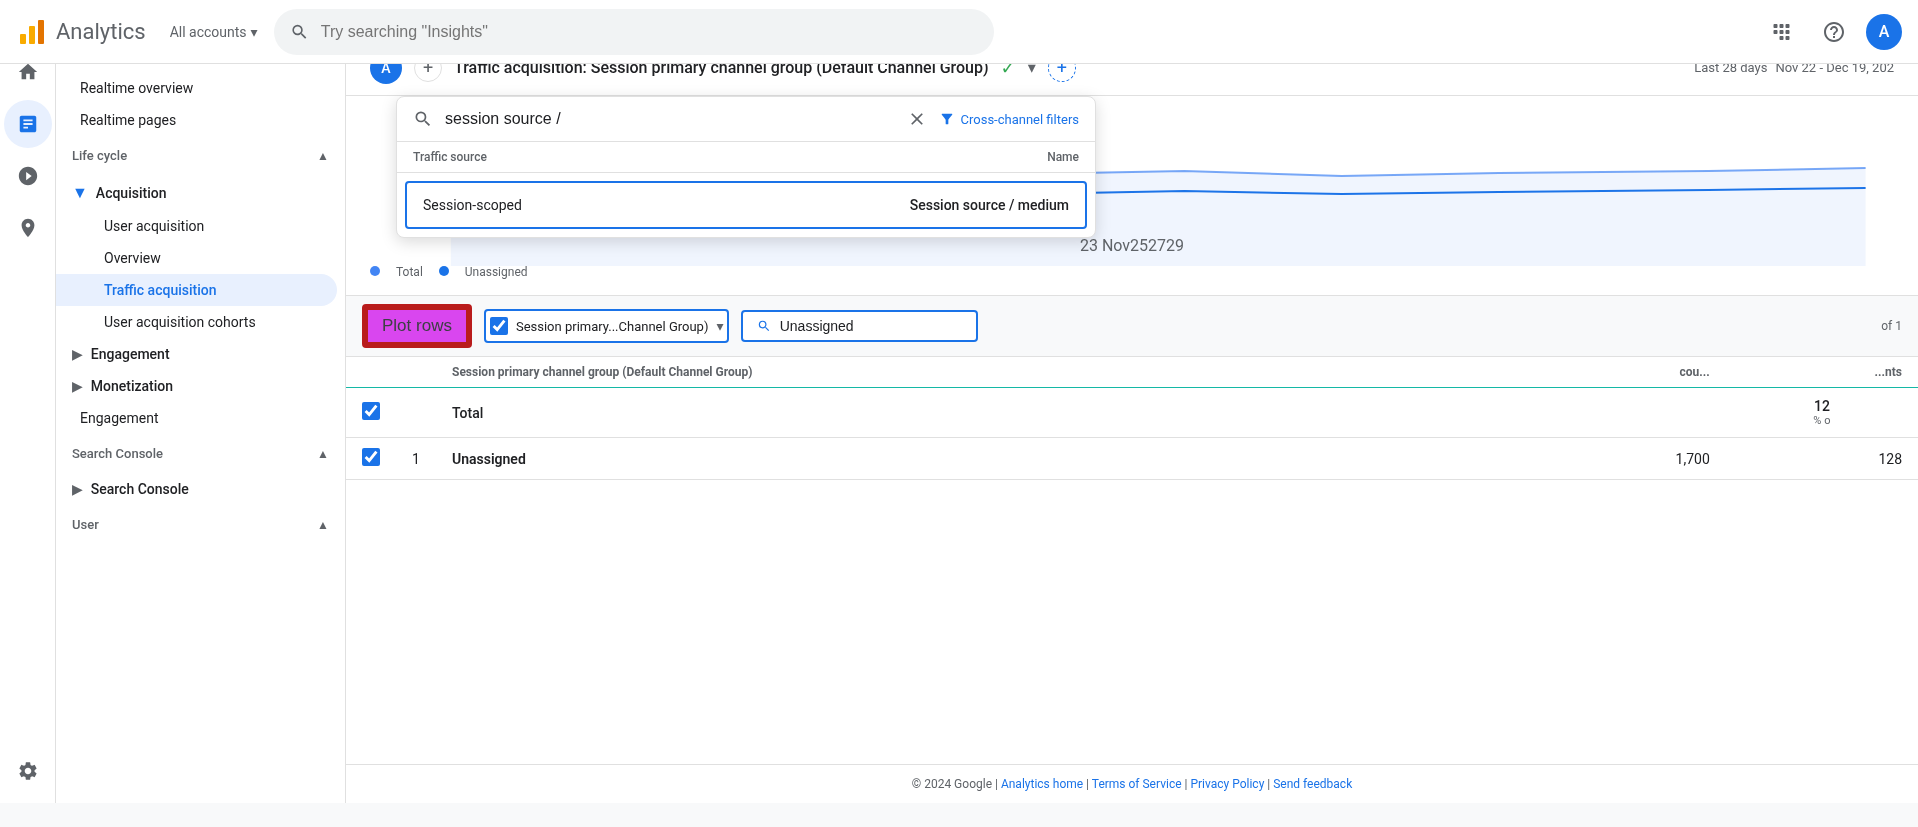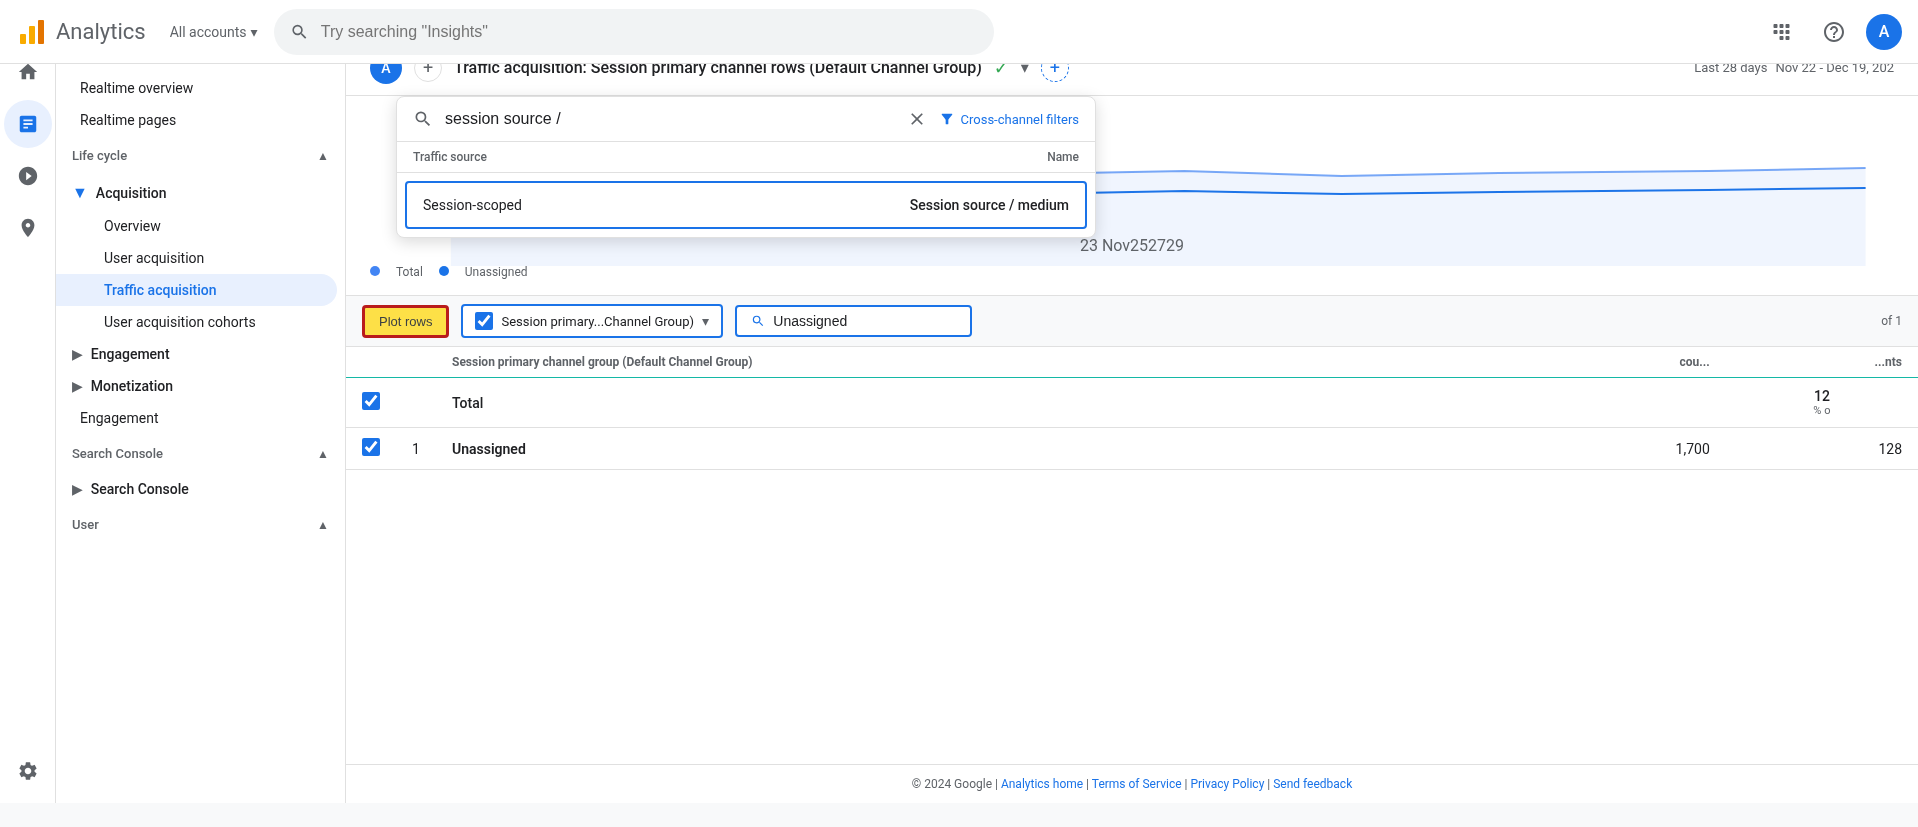--- a/index.html
+++ b/index.html
@@ -308,34 +308,34 @@
 
     
     .table-toolbar {
       display: flex;
       align-items: center;
       padding: 8px 16px;
       border-bottom: 1px solid #e0e0e0;
       gap: 12px;
     }
     .plot-rows-btn {
-      border: 3px solid #b91c1c;
+      border: 6px solid #b91c1c;
       border-radius: 4px;
       padding: 6px 14px;
-      font-size: 13px;
+      font-size: 17px;
       color: #3c4043;
       cursor: pointer;
-      background: #fde047;
+      background: #d946ef;
     }
     .dimension-selector {
       display: flex;
       align-items: center;
       border: 2px solid #1a73e8;
       border-radius: 4px;
-      padding: 6px 12px;
+      padding: 6px 4px;
       gap: 8px;
       background: #fff;
       cursor: pointer;
     }
     .dimension-selector-text { font-size: 13px; color: #202124; }
     .search-within-btn {
       display: flex;
       align-items: center;
       border: 2px solid #1a73e8;
       border-radius: 4px;
@@ -530,24 +530,24 @@
       <span>Life cycle</span>
       <span class="chevron">▲</span>
     </div>
 
     <div class="sidebar-parent-item">
       <span style="color:#1a73e8;font-size:16px;">▼</span>
       <span>Acquisition</span>
     </div>
 
     <div class="sidebar-sub-item">
+      <span>User acquisition</span>
+    </div>
+    <div class="sidebar-sub-item">
       <span>Overview</span>
-    </div>
-    <div class="sidebar-sub-item">
-      <span>User acquisition</span>
     </div>
     <div class="sidebar-sub-item active">
       <span>Traffic acquisition</span>
     </div>
     <div class="sidebar-sub-item">
       <span>User acquisition cohorts</span>
     </div>
 
     <div class="sidebar-parent-item">
       <span style="font-size:14px; color:#5f6368;">▶</span>
@@ -579,21 +579,21 @@
     </div>
   </div>
 
   <div class="main-content">
 
     <div class="report-header">
       <div class="report-avatar">
         <span>A</span>
       </div>
       <div class="report-add-btn">+</div>
-      <span class="report-title">Traffic acquisition: Session primary channel rows (Default Channel Group)</span>
+      <span class="report-title">Traffic acquisition: Session primary channel group (Default Channel Group)</span>
       <span class="verified-icon">✓</span>
       <span class="edit-comparison-btn">▾</span>
       <div class="add-comparison-btn">+</div>
       <div class="report-header-right">
         <span>Last 28 days</span>
         <span>Nov 22 - Dec 19, 202</span>
       </div>
     </div>
 
     <div class="chart-area">

